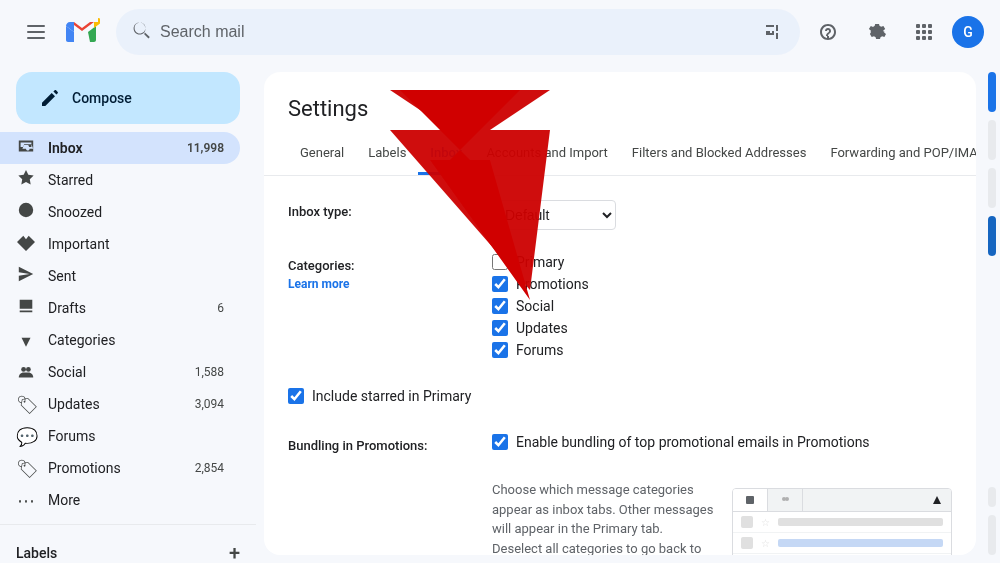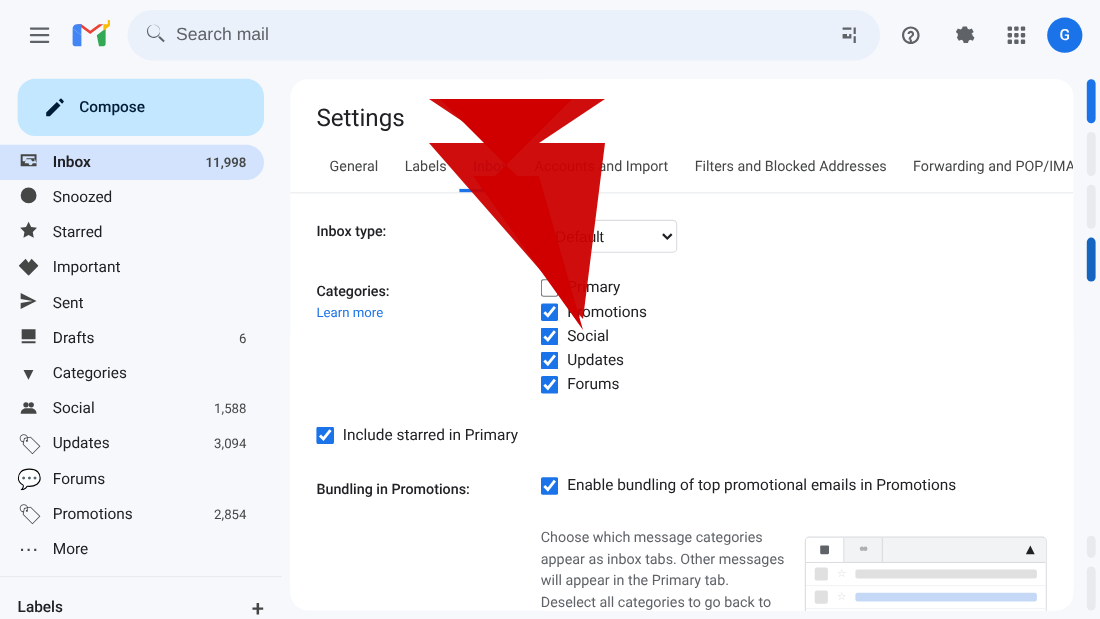--- a/index.html
+++ b/index.html
@@ -39,21 +39,21 @@
 
     
     .settings-title { font-size: 22px; font-weight: 400; color: #202124; padding: 24px 24px 12px; }
     .settings-tabs { display: flex; border-bottom: 1px solid #e8eaed; padding: 0 24px; gap: 0; overflow-x: auto; }
     .settings-tab { padding: 12px 12px; font-size: 13px; color: #444746; cursor: pointer; border-bottom: 3px solid transparent; white-space: nowrap; }
     .settings-tab.active { color: #1a73e8; border-bottom-color: #1a73e8; font-weight: 500; }
 
     .settings-body { padding: 24px; }
     .settings-row { display: flex; margin-bottom: 24px; gap: 24px; }
     .settings-label { width: 180px; flex-shrink: 0; font-size: 13px; font-weight: 500; color: #202124; padding-top: 4px; }
-    .settings-label a { color: #1a73e8; font-weight: 400; text-decoration: none; font-size: 12px; display: block; margin-top: 4px; }
+    .settings-label a { color: #1a73e8; font-weight: 700; text-decoration: none; font-size: 12px; display: block; margin-top: 4px; }
     .settings-content { flex: 1; }
 
     select { height: 30px; border: 1px solid #dadce0; border-radius: 4px; padding: 0 8px; font-size: 14px; color: #202124; background: white; cursor: pointer; }
 
     .checkbox-item { display: flex; align-items: center; gap: 8px; margin-bottom: 6px; font-size: 14px; color: #202124; cursor: pointer; }
     .checkbox-item input[type="checkbox"] { width: 16px; height: 16px; cursor: pointer; accent-color: #1a73e8; }
     .description-text { font-size: 13px; color: #5f6368; line-height: 1.5; max-width: 600px; margin-bottom: 0; }
     .link-text { font-size: 13px; color: #5f6368; line-height: 1.5; max-width: 600px; }
 
     
@@ -139,33 +139,33 @@
             <path d="M18 4H2v12h16V4zm0 9h-4c0 1.1-.9 2-2 2s-2-.9-2-2H6l2-5h8l2 5zM4 6h12v5h-2.5l-1-2H7.5l-1 2H4V6z"></path>
           </svg>
       </span>
       <span class="sidebar-item-label">Inbox</span>
       <span class="sidebar-item-count">11,998</span>
     </div>
 
     <div class="sidebar-item">
       <span class="sidebar-item-icon">
         <svg width="18" height="18" viewBox="0 0 20 20" fill="#444746">
+            <path d="M10 1l2.6 5.3 5.9.9-4.3 4.1 1 5.9L10 14.5l-5.2 2.7 1-5.9L1.5 7.2l5.9-.9z"></path>
+          </svg>
+      </span>
+      <span class="sidebar-item-label">Starred</span>
+    </div>
+
+    <div class="sidebar-item">
+      <span class="sidebar-item-icon">
+        <svg width="18" height="18" viewBox="0 0 20 20" fill="#444746">
             <path d="M10 2a8 8 0 100 16A8 8 0 0010 2zm.5 8.7V6h-1v5.5l3.5 2 .5-.9-3-1.9z"></path>
           </svg>
       </span>
       <span class="sidebar-item-label">Snoozed</span>
-    </div>
-
-    <div class="sidebar-item">
-      <span class="sidebar-item-icon">
-        <svg width="18" height="18" viewBox="0 0 20 20" fill="#444746">
-            <path d="M10 1l2.6 5.3 5.9.9-4.3 4.1 1 5.9L10 14.5l-5.2 2.7 1-5.9L1.5 7.2l5.9-.9z"></path>
-          </svg>
-      </span>
-      <span class="sidebar-item-label">Starred</span>
     </div>
 
     <div class="sidebar-item">
       <span class="sidebar-item-icon">
         <svg width="18" height="18" viewBox="0 0 20 20" fill="#444746">
             <path d="M0 10L7 3l3 4 3-4 7 7-10 10z"></path>
           </svg>
       </span>
       <span class="sidebar-item-label">Important</span>
     </div>

